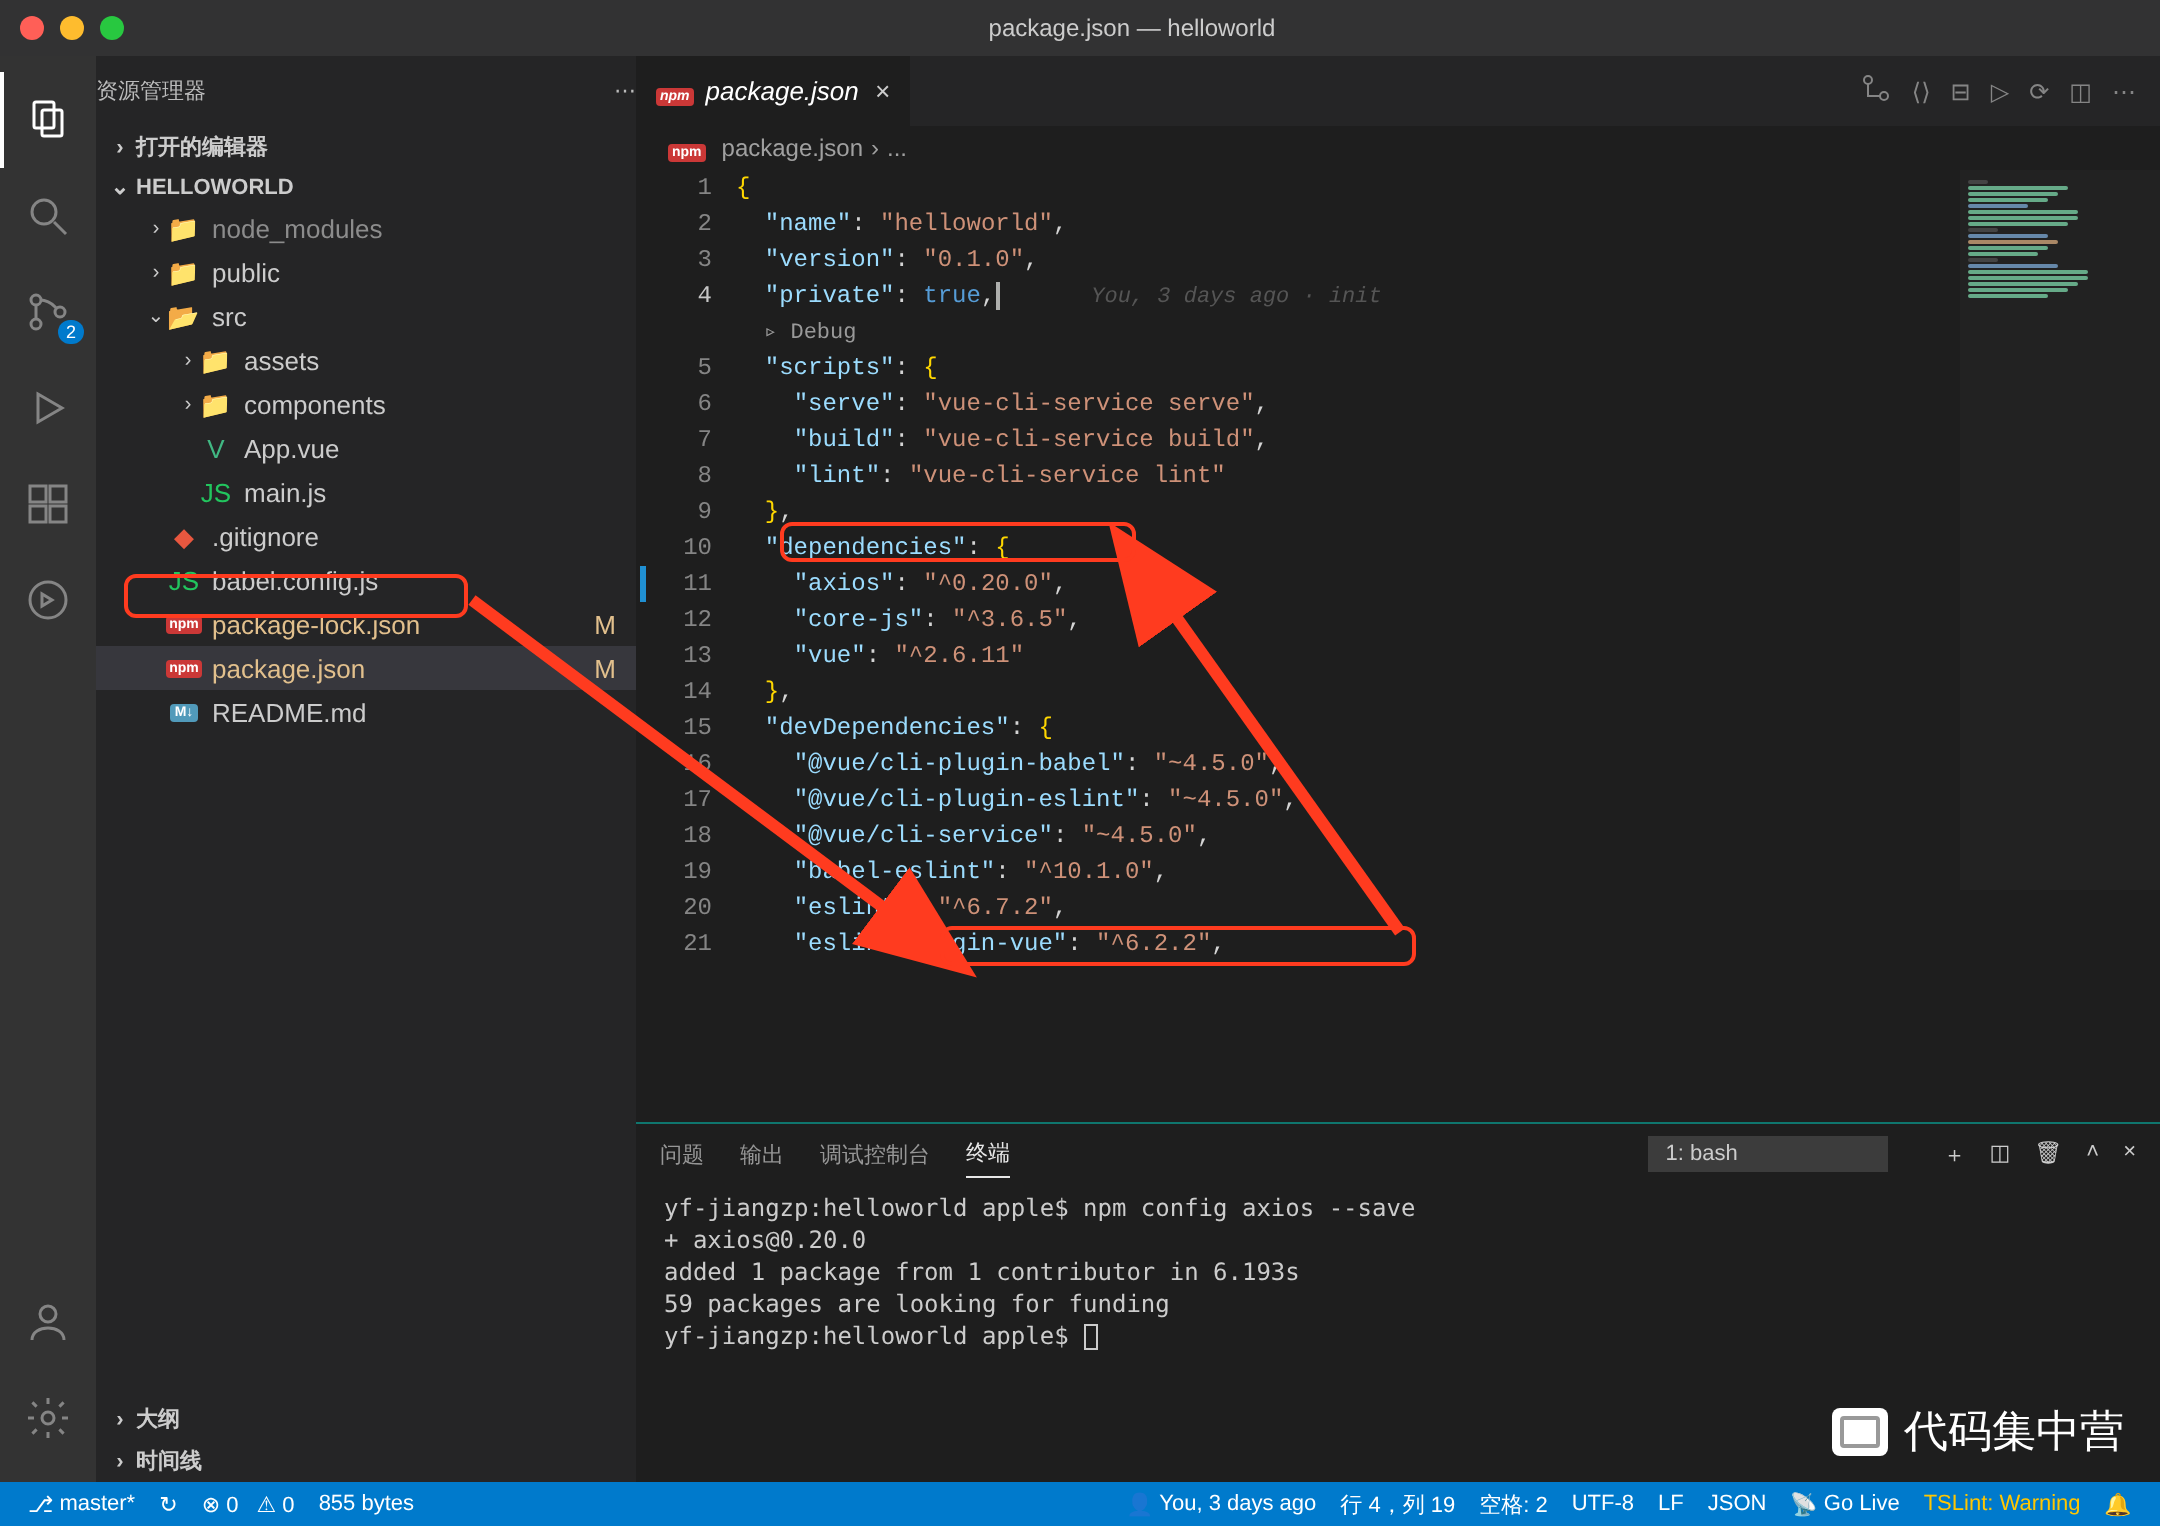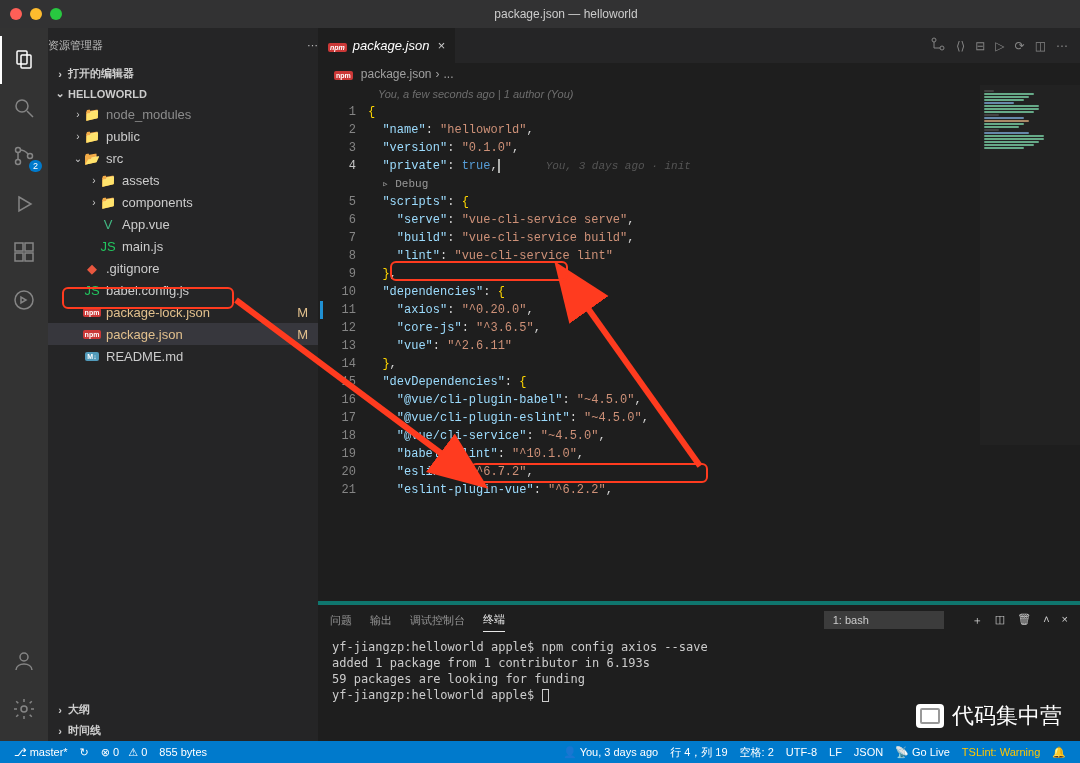--- a/index.html
+++ b/index.html
@@ -123,21 +123,21 @@
 .gitlens-inline { color: #555; font-style: italic; margin-left: 46px; font-size: 11px; }
 .debug-codelens { color: #999; font-size: 11px; padding-left: 14px; }
 .modified-marker { position: absolute; left: 2px; width: 3px; height: 18px; background: #2090d3; }
 .cursor-box { display: inline-block; border: 1px solid #aeafad; width: 2px; height: 14px; vertical-align: middle; }
 .minimap {
   position: absolute; right: 0; top: 57px; width: 100px; height: 360px;
   background: rgba(40,40,40,0.4); 
 }
 .minimap-line { height: 2px; margin: 1px 4px; background: #444; border-radius: 1px; }
 .panel {
-  height: 140px; background: #1e1e1e; border-top: 4px solid #0f766e;
+  height: 180px; background: #1e1e1e; border-top: 1px solid #0f766e;
   display: flex; flex-direction: column;
 }
 .panel-tabs {
   height: 30px; display: flex; align-items: center; padding: 0 12px;
   font-size: 11px; color: #969696; gap: 18px;
 }
 .panel-tab { cursor: pointer; padding: 4px 0; }
 .panel-tab.active { color: #e7e7e7; border-bottom: 1px solid #e7e7e7; }
 .panel-tabs .spacer { flex: 1; }
 .terminal-selector {
@@ -366,21 +366,20 @@
         <span>◫</span>
         <span>⋯</span>
       </div>
     </div>
     <div class="breadcrumb">
       <span class="icon"><span class="file-icon-npm">npm</span></span>
       <span>package.json</span>
       <span>›</span>
       <span>...</span>
     </div>
-    <div class="gitlens-line">You, a few seconds ago | 1 author (You)</div>
     <div class="editor">
       <div class="gutter" id="gutter">
           <div style="position: relative;"><span>1</span></div>
           <div style="position: relative;"><span>2</span></div>
           <div style="position: relative;"><span>3</span></div>
           <div class="active" style="position: relative;"><span>4</span></div>
           <div style="position: relative;"><span></span></div>
           <div style="position: relative;"><span>5</span></div>
           <div style="position: relative;"><span>6</span></div>
           <div style="position: relative;"><span>7</span></div>
@@ -460,20 +459,21 @@
         <div class="panel-actions">
           <span>＋</span>
           <span>◫</span>
           <span>🗑</span>
           <span>˄</span>
           <span>×</span>
         </div>
       </div>
       <div class="terminal" id="terminal">
           <div>yf-jiangzp:helloworld apple$ npm config axios --save</div>
+          <div>+ axios@0.20.0</div>
           <div>added 1 package from 1 contributor in 6.193s</div>
           <div></div>
           <div>59 packages are looking for funding</div>
           <div></div>
           <div>yf-jiangzp:helloworld apple$ <span class="term-cursor"></span></div>
         </div>
     </div>
   </div>
 </div>
 

